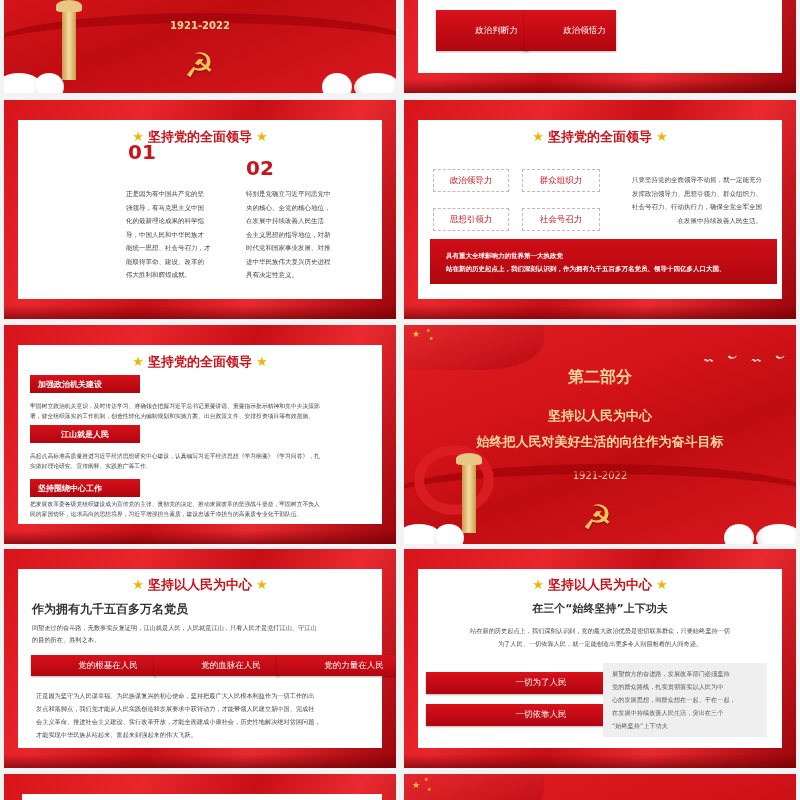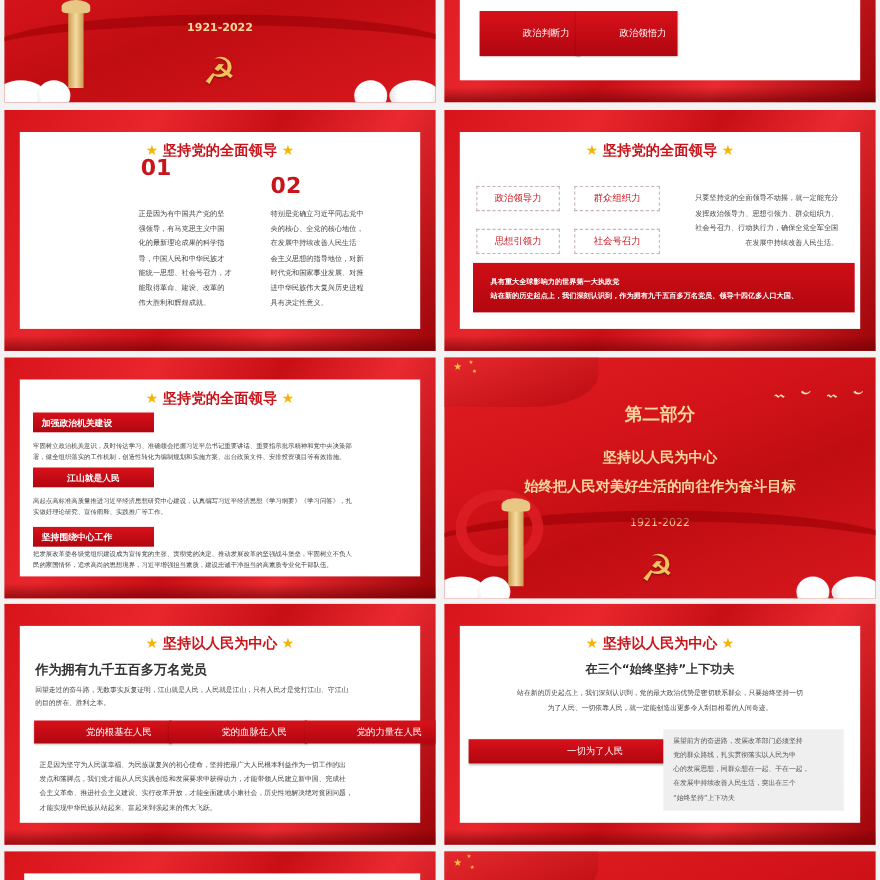--- a/index.html
+++ b/index.html
@@ -175,20 +175,21 @@
   <div class="frame"></div>
   <div class="title-row" style="top:27px;">
     <span class="star">★</span><span>坚持以人民为中心</span><span class="star">★</span>
   </div>
   <div style="position:absolute;left:0;right:0;top:52px;text-align:center;font-size:11px;font-weight:bold;color:#333;">在三个“始终坚持”上下功夫</div>
   <div class="txt ctxt" style="left:24px;top:75px;width:344px;font-size:6.2px;line-height:13px;">
     <div>站在新的历史起点上，我们深刻认识到，党的最大政治优势是密切联系群众，只要始终坚持一切</div>
     <div>为了人民、一切依靠人民，就一定能创造出更多令人刮目相看的人间奇迹。</div>
   </div>
   <div class="red-btn" style="left:22px;top:123px;width:172px;height:22px;">一切为了人民</div>
+  <div class="red-btn" style="left:22px;top:155px;width:172px;height:22px;">一切依靠人民</div>
   <div class="grey-box" style="left:199px;top:114px;width:164px;height:74px;"></div>
   <div class="txt" style="left:208px;top:118px;width:152px;font-size:6.2px;line-height:13px;color:#555;">
     <div>展望前方的奋进路，发展改革部门必须坚持</div>
     <div>党的群众路线，扎实贯彻落实以人民为中</div>
     <div>心的发展思想，同群众想在一起、干在一起，</div>
     <div>在发展中持续改善人民生活，突出在三个</div>
     <div>“始终坚持”上下功夫</div>
   </div>
   <div class="shadow-bottom"></div>
 </div>

